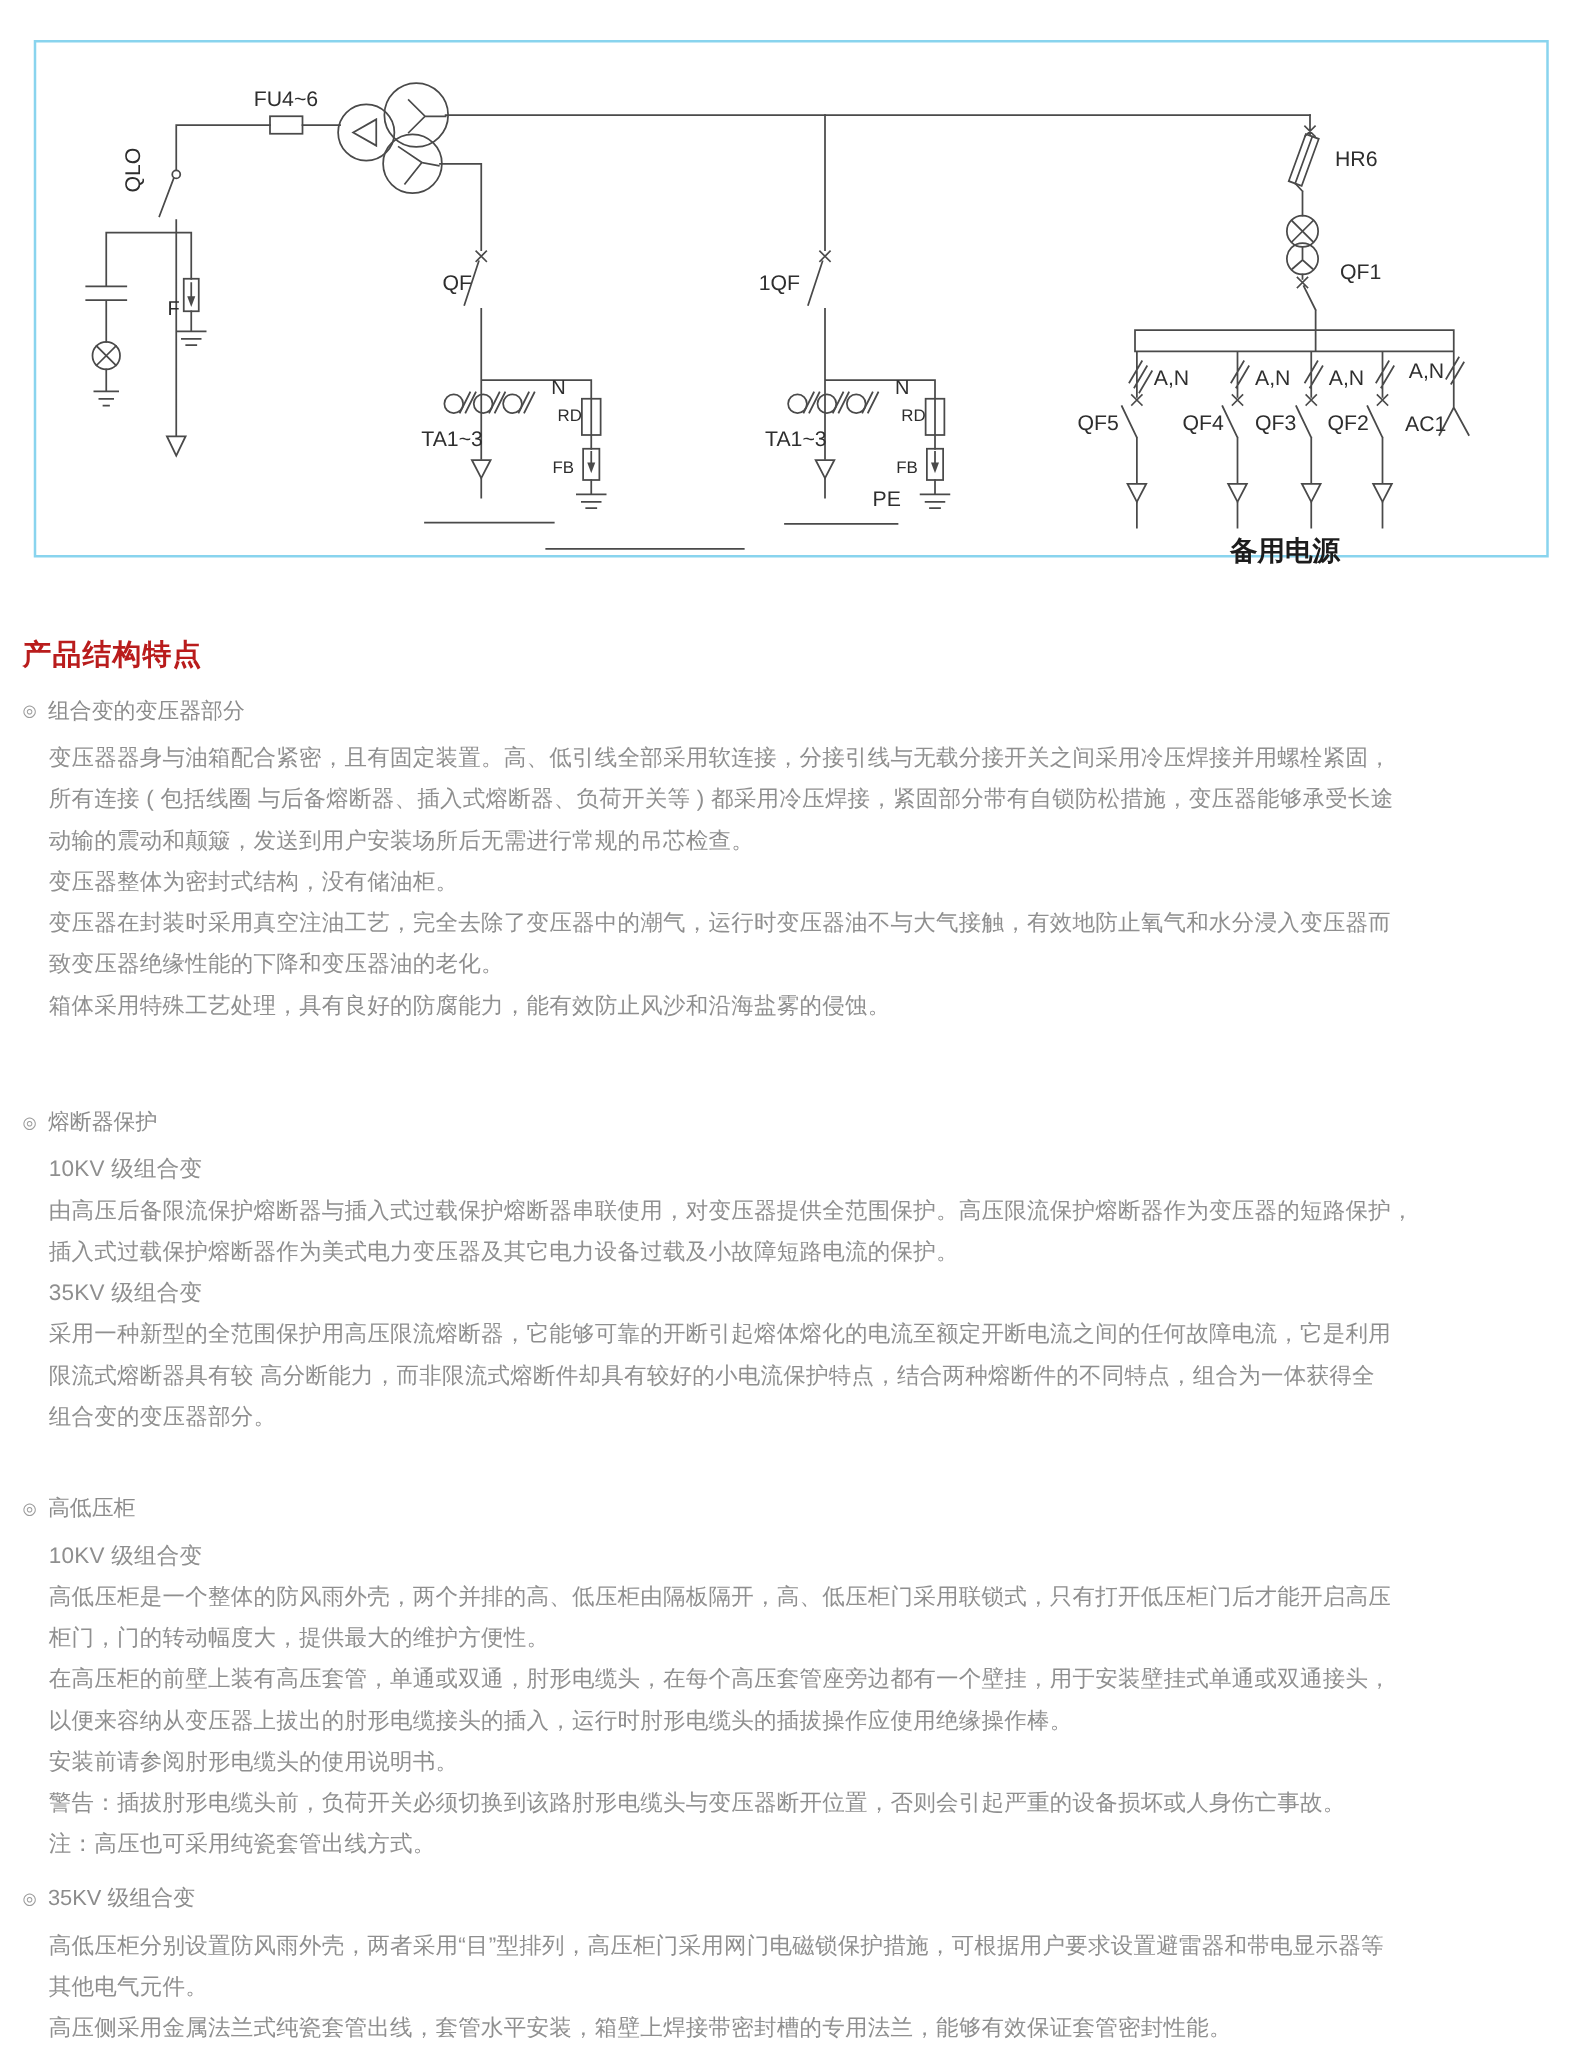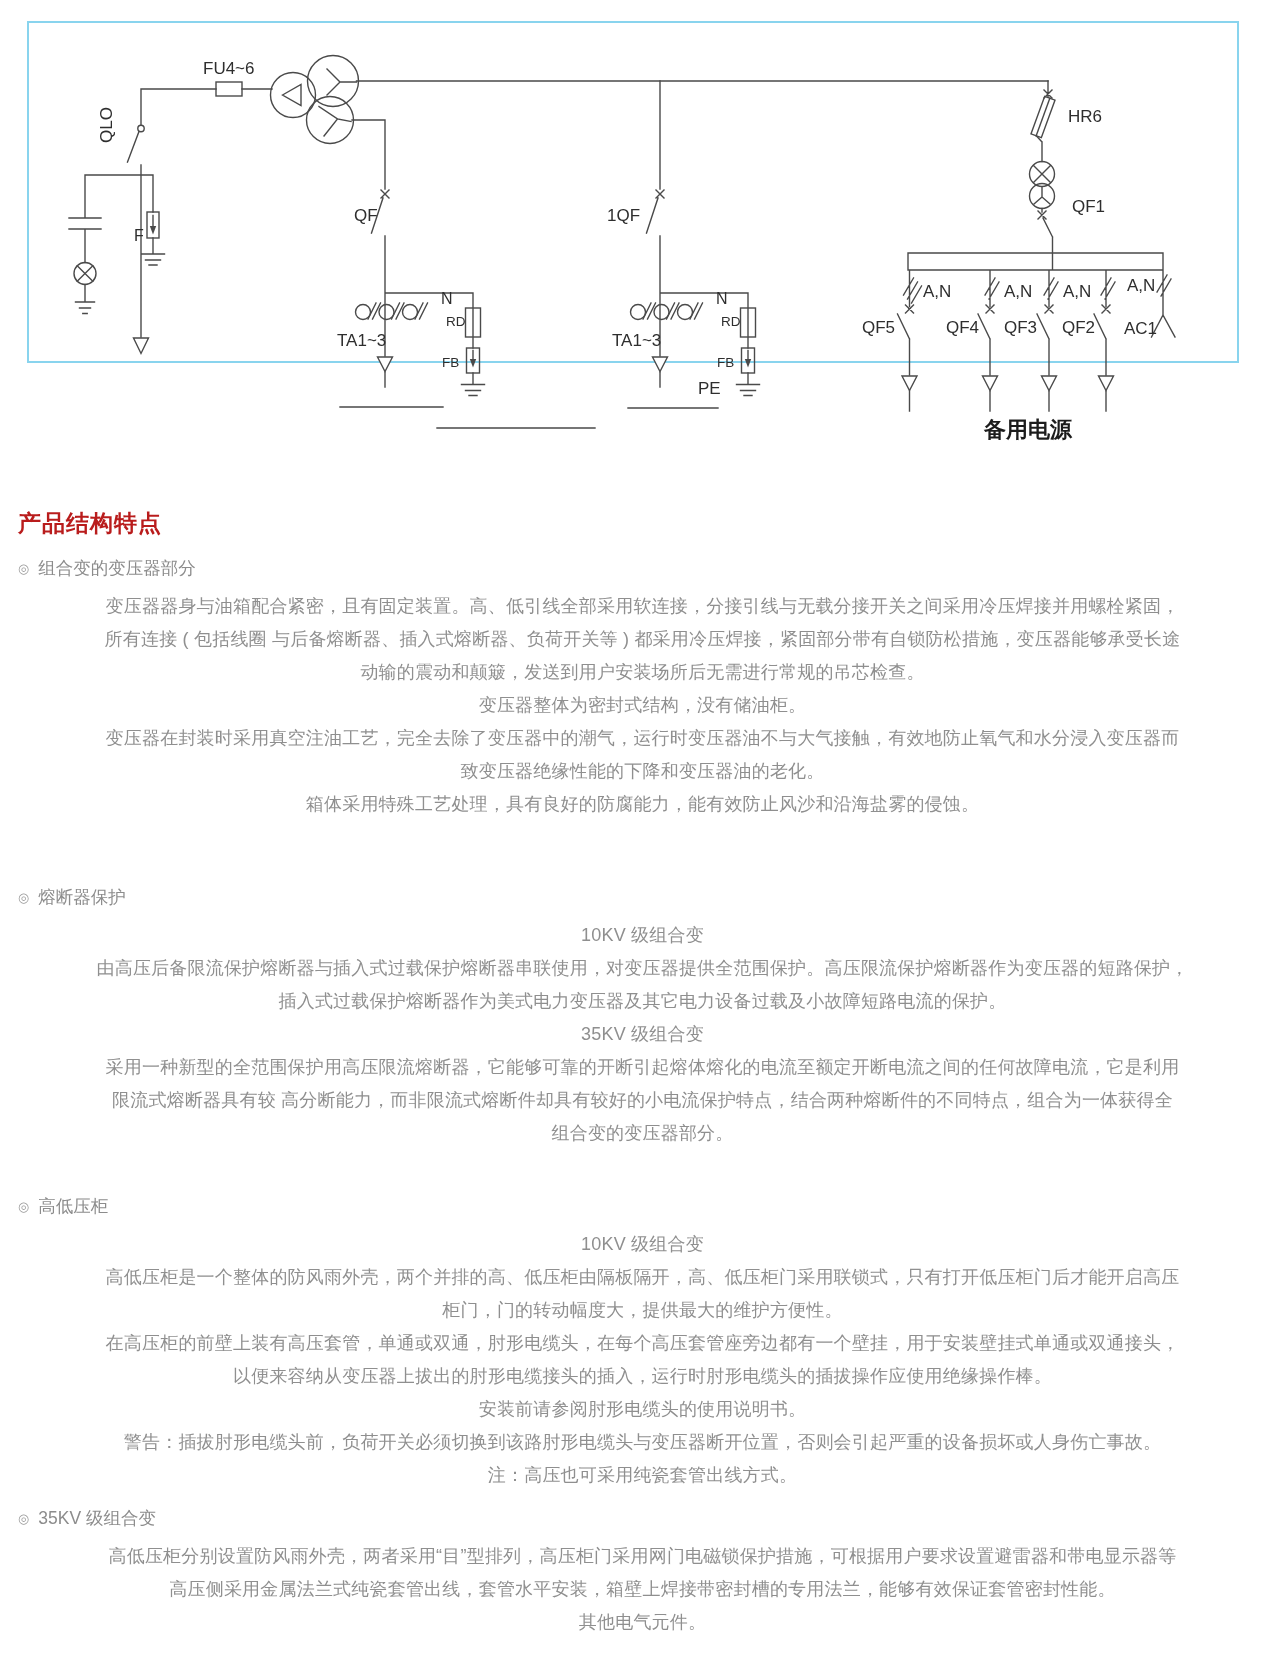--- a/index.html
+++ b/index.html
@@ -1,21 +1,21 @@
 <!DOCTYPE html>
 <html><head>
 <meta charset="utf-8">
 <style>
   html,body { margin:0; padding:0; }
   body {
     width:1266px; height:1653px; background:#ffffff; position:relative;
     font-family:"Liberation Sans", sans-serif; overflow:hidden;
   }
   .diagram-frame {
-    position:absolute; top:21px; left:27px; width:1212px; height:342px;
+    position:absolute; top:32px; left:27px; width:1212px; height:414px;
     border:2px solid #89d4ee; box-sizing:border-box; background:#fff;
   }
   .diagram-frame svg { display:block; }
   svg .w  { stroke:#4a4a4a; stroke-width:1.4; fill:none; stroke-linecap:square; }
   svg .fil { fill:#4a4a4a; stroke:none; }
   svg .hol { fill:#ffffff; stroke:#4a4a4a; stroke-width:1.4; }
   svg text { fill:#2e2e2e; font-family:"Liberation Sans", sans-serif; font-size:17px; }
   svg text.sm  { font-size:13.5px; }
   svg text.md  { font-size:16px; }
   svg text.big { font-size:22px; font-weight:bold; fill:#1c1c1c; }
@@ -24,21 +24,21 @@
     margin:0; font-size:23px; line-height:30px; font-weight:bold;
     color:#b91c1c; letter-spacing:1px;
   }
   .section { }
   .sec-1 { margin-top:18px; }
   .sec-2 { margin-top:64px; }
   .sec-3 { margin-top:44px; }
   .sec-4 { margin-top:14px; }
   .sec-title { line-height:24px; font-size:17.5px; color:#8c8c8c; }
   .bullet { font-size:13px; color:#9c9c9c; margin-right:9px; vertical-align:1px; }
-  .sec-body { margin-top:9px; padding-left:21px;text-align:center; }
+  .sec-body { margin-top:9px; padding-left:21px; }
   .line {
     height:33px; line-height:33px; font-size:18px; color:#8f8f8f;
     white-space:nowrap; letter-spacing:0.2px;
   }
 </style>
 </head>
 <body>
 
 <div class="diagram-frame">
   <svg width="1208" height="423" viewBox="29 33 1208 423" xmlns="http://www.w3.org/2000/svg">
@@ -218,17 +218,17 @@
       <div class="line">注：高压也可采用纯瓷套管出线方式。</div>
     </div>
   </div>
 
   <div class="section sec-4">
     <div class="sec-title">
       <span class="bullet">◎</span><span>35KV 级组合变</span>
     </div>
     <div class="sec-body">
       <div class="line">高低压柜分别设置防风雨外壳，两者采用“目”型排列，高压柜门采用网门电磁锁保护措施，可根据用户要求设置避雷器和带电显示器等</div>
+      <div class="line">其他电气元件。</div>
       <div class="line">高压侧采用金属法兰式纯瓷套管出线，套管水平安装，箱壁上焊接带密封槽的专用法兰，能够有效保证套管密封性能。</div>
-      <div class="line">其他电气元件。</div>
     </div>
   </div>
 </div>
 
 </body></html>

